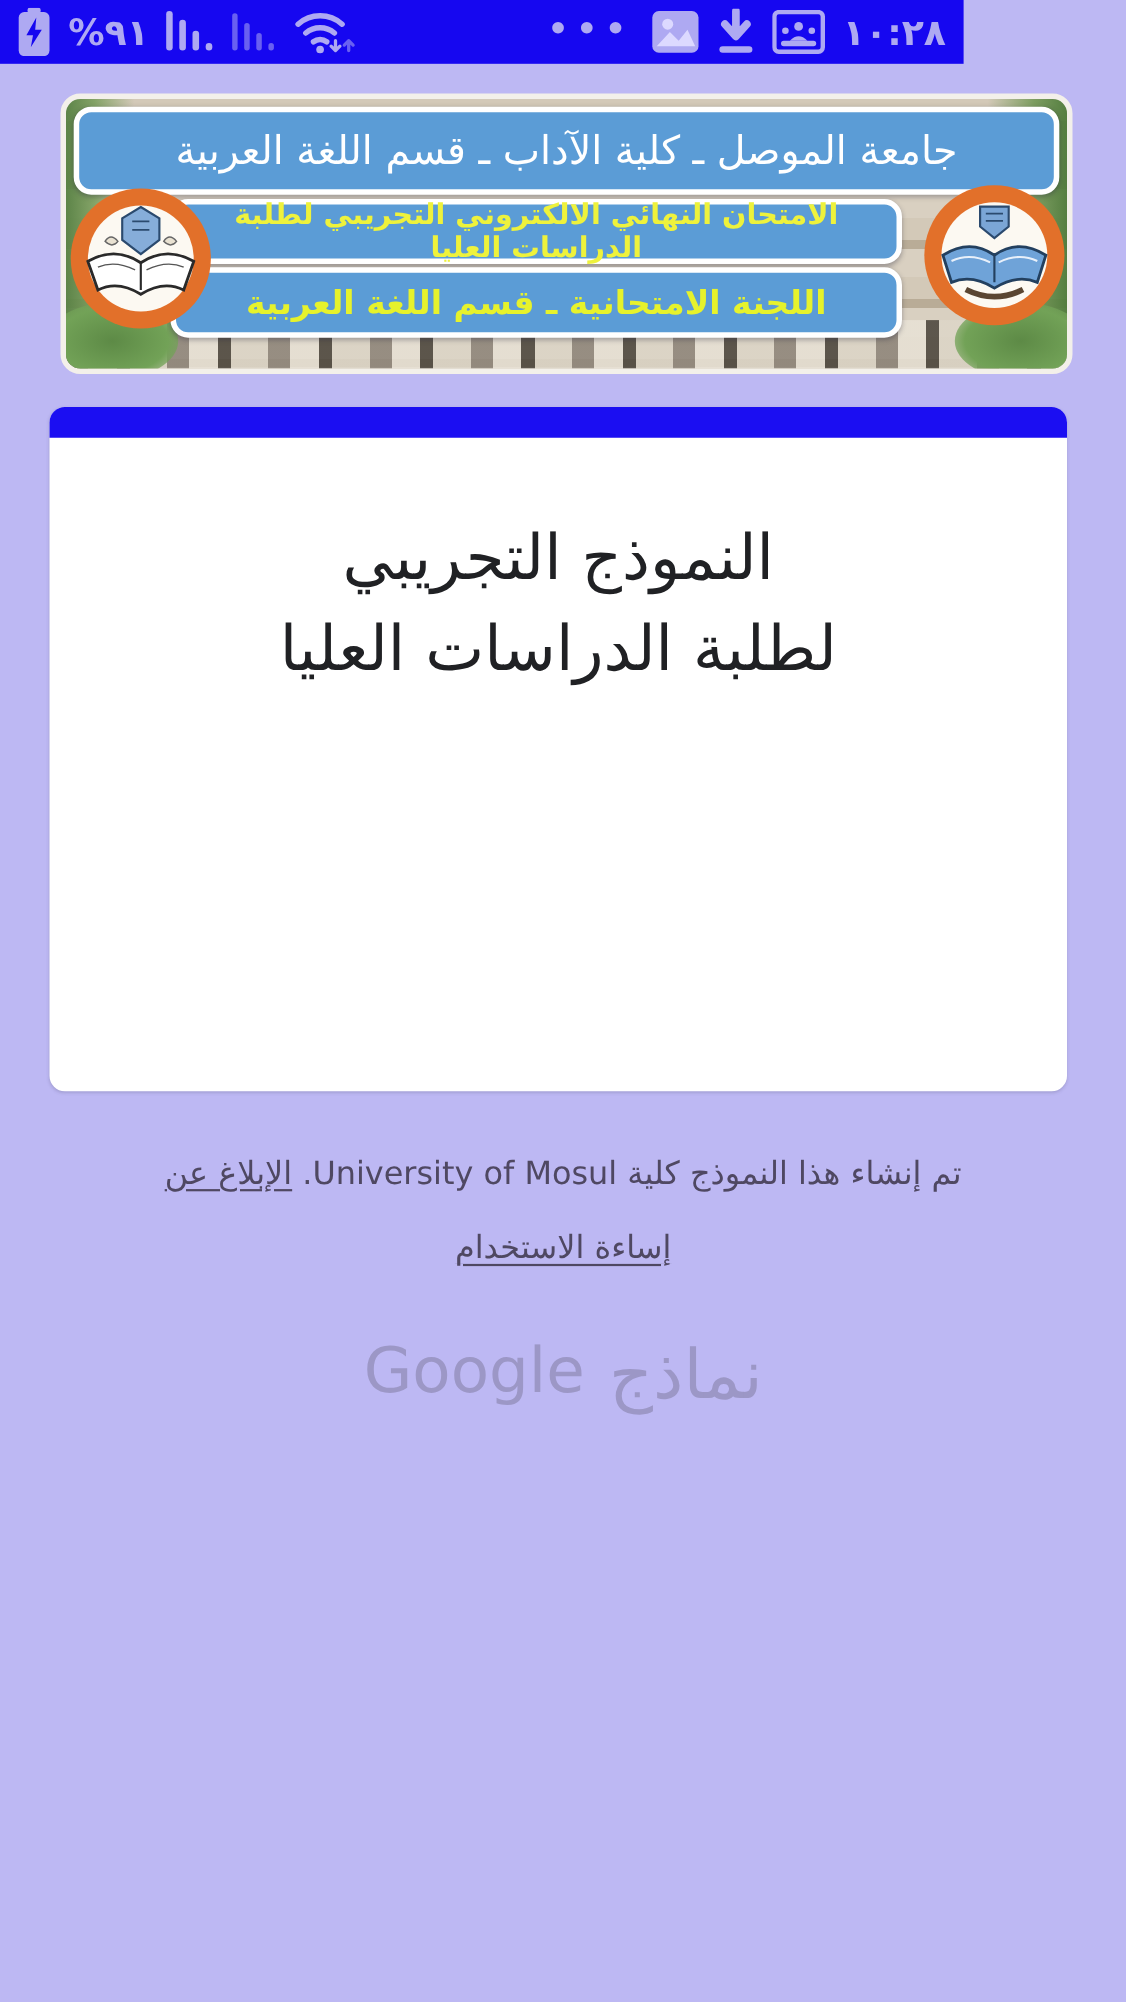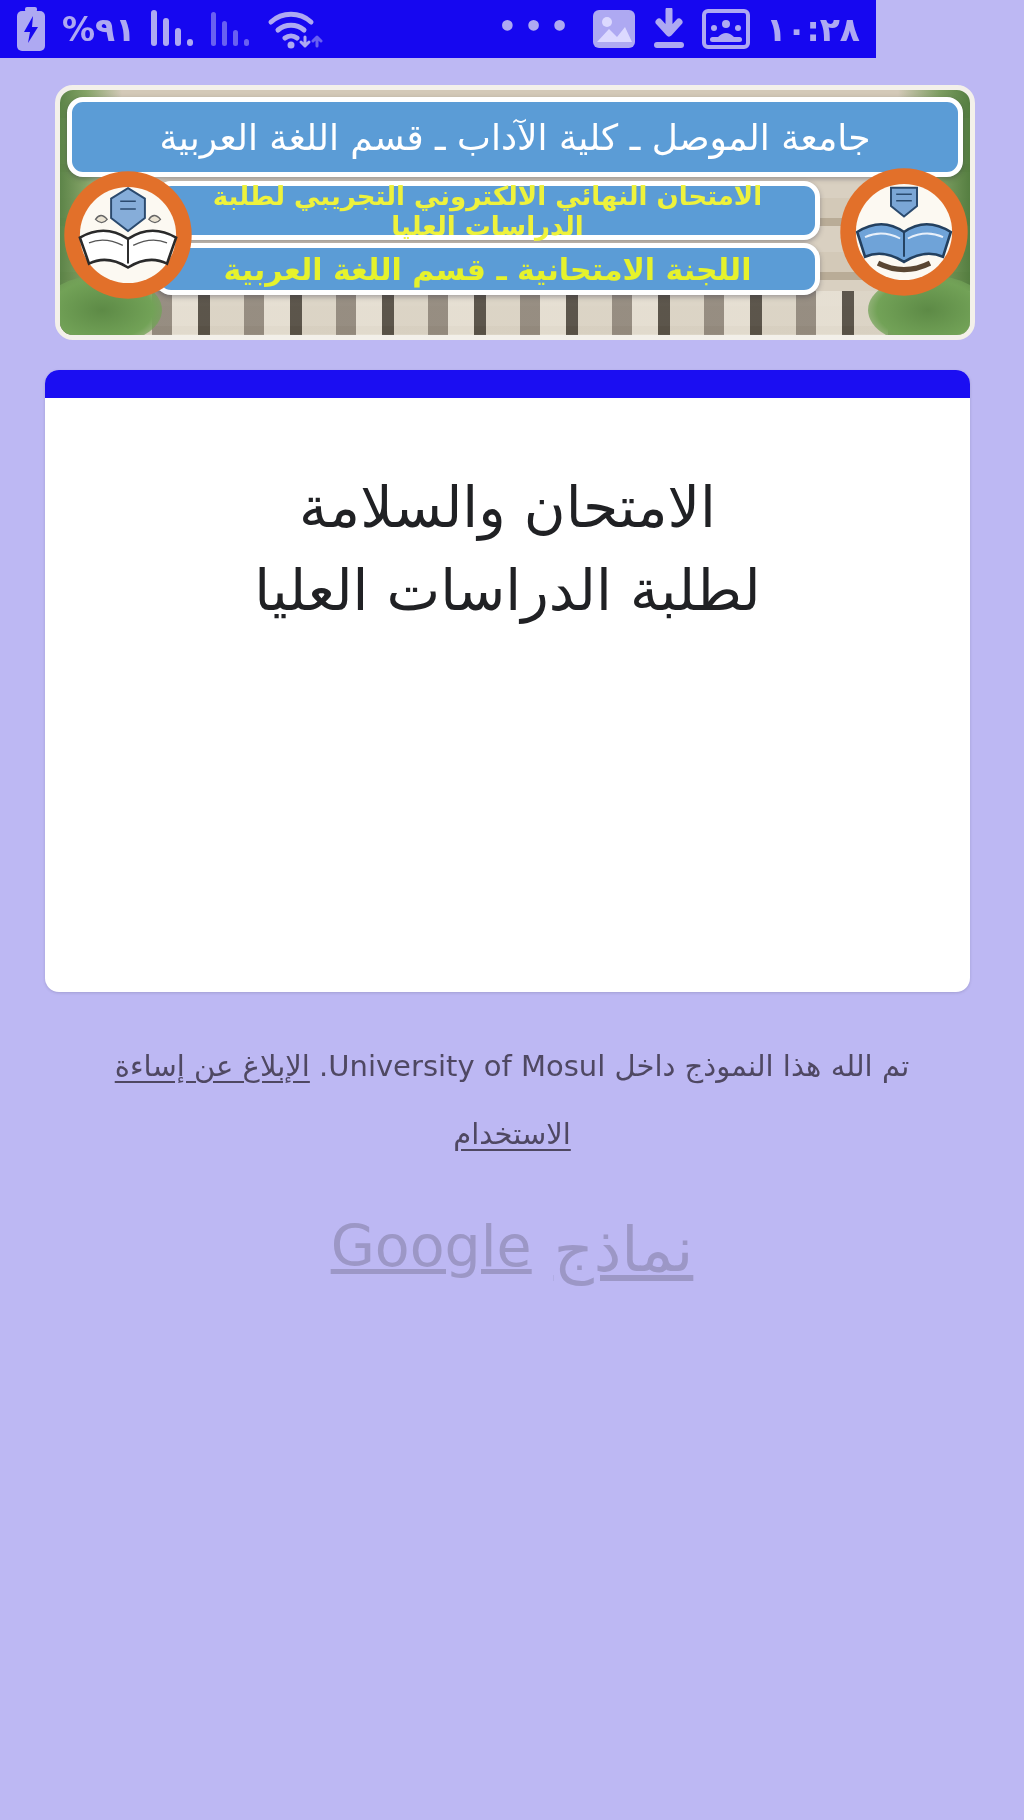--- a/index.html
+++ b/index.html
@@ -45,21 +45,21 @@
 
   .bar {
     position: absolute; background: #5b9cd6; border: 5px solid #ffffff;
     border-radius: 16px; display: flex; align-items: center; justify-content: center;
     text-align: center; box-shadow: 0 2px 5px rgba(40,40,60,.35); z-index: 2;
   }
   .bar-univ { left: 7px; top: 7px; width: 896px; height: 80px;
     color: #ffffff; font-size: 36px; font-weight: normal; }
   .bar-exam { left: 95px; top: 91px; width: 665px; height: 59px;
     color: #eef23c; font-size: 26px; font-weight: bold; }
-  .bar-committee { left: 95px; top: 153px; width: 665px; height: 52px;
+  .bar-committee { left: 95px; top: 153px; width: 665px; height: 64px;
     color: #e6f22c; font-size: 30px; font-weight: bold; }
 
   .logo { position: absolute; width: 130px; height: 130px; z-index: 3; }
   .logo-left { left: 3px; top: 80px; }
   .logo-right { left: 779px; top: 77px; }
 
   
   .card {
     position: absolute; left: 45px; top: 370px; width: 925px; height: 622px;
     background: #ffffff; border-radius: 14px; direction: rtl;
@@ -80,21 +80,20 @@
     position: absolute; top: 1032px; left: 112px; width: 800px;
     direction: rtl; text-align: center; font-size: 29px; line-height: 2.35;
     color: #4f4862;
   }
   .abuse-link { color: #4f4862; text-decoration: underline; text-underline-offset: 5px; cursor: pointer; }
 
   .google-brand {
     position: absolute; top: 1196px; left: 0; width: 1024px; height: 100px;
     display: flex; align-items: center; justify-content: center; gap: 22px;
     color: #9c97c6;
-    text-decoration: underline;
   }
   .g-word { font-size: 57px; font-weight: 500; letter-spacing: 0px; }
   .g-forms { font-size: 62px; font-weight: 400; padding-top: 6px; }
 </style>
 </head>
 <body>
 
 <div class="screen">
 
   <header class="status-bar">
@@ -183,27 +182,27 @@
       <path d="M14 50 q19 -12 36 0 q17 -12 36 0 l-6 19 q-14 -6 -30 4 q-16 -10 -30 -4 z" fill="#6fa3d8" stroke="#23405f" stroke-width="2"></path>
       <path d="M50 50 v19" stroke="#23405f" stroke-width="1.5"></path>
       <path d="M20 54 q13 -6 27 1 M53 55 q14 -7 27 -1" stroke="#e8f0fa" stroke-width="1.5" fill="none"></path>
       <path d="M30 74 q20 10 40 0" stroke="#5a4632" stroke-width="4" fill="none"></path>
     </svg>
   </div>
 
   <section class="card">
     <div class="card-topbar"></div>
     <h1 class="form-title">
-      <span>الامتحان والسلامة</span><br>
+      <span>النموذج التجريبي</span><br>
       <span>لطلبة الدراسات العليا</span>
     </h1>
   </section>
 
   <p class="footer-note">
-    <span>تم الله هذا النموذج داخل</span>
+    <span>تم إنشاء هذا النموذج كلية</span>
     <span>University of Mosul.</span>
     <a class="abuse-link">الإبلاغ عن إساءة الاستخدام</a>
   </p>
 
   <div class="google-brand">
     <span class="g-word">Google</span>
     <span class="g-forms">نماذج</span>
   </div>
 
 </div>

